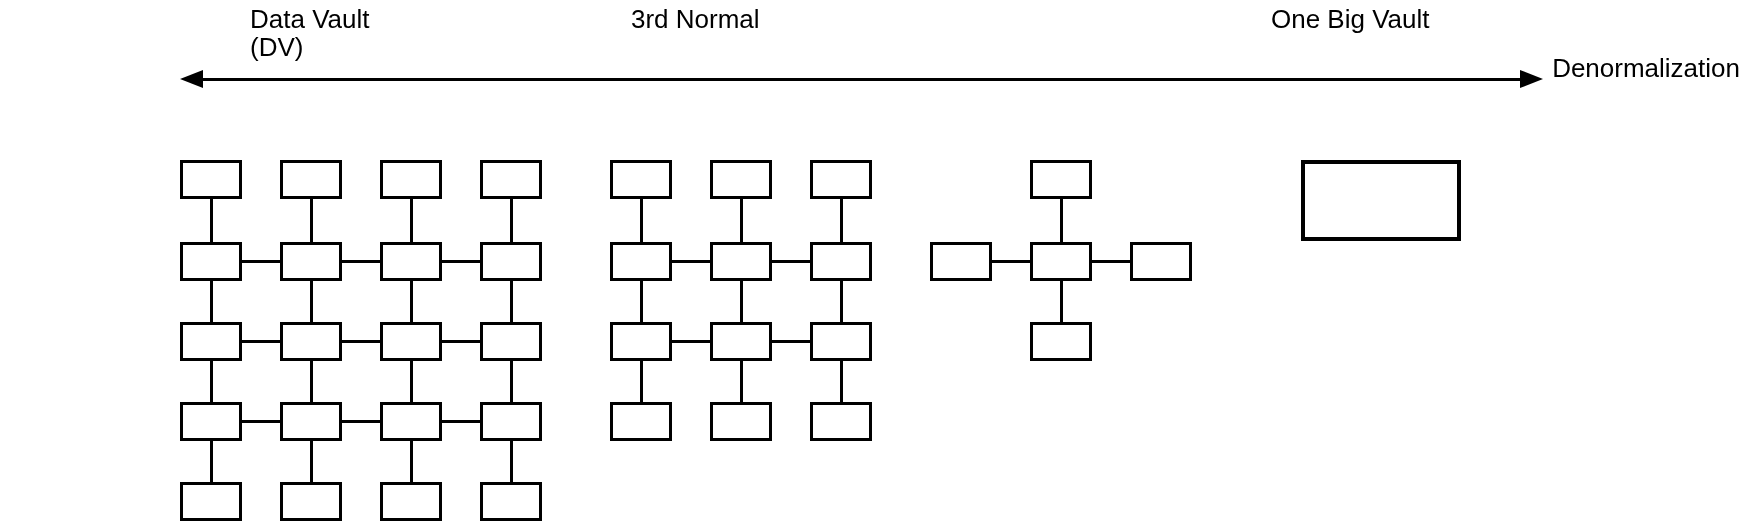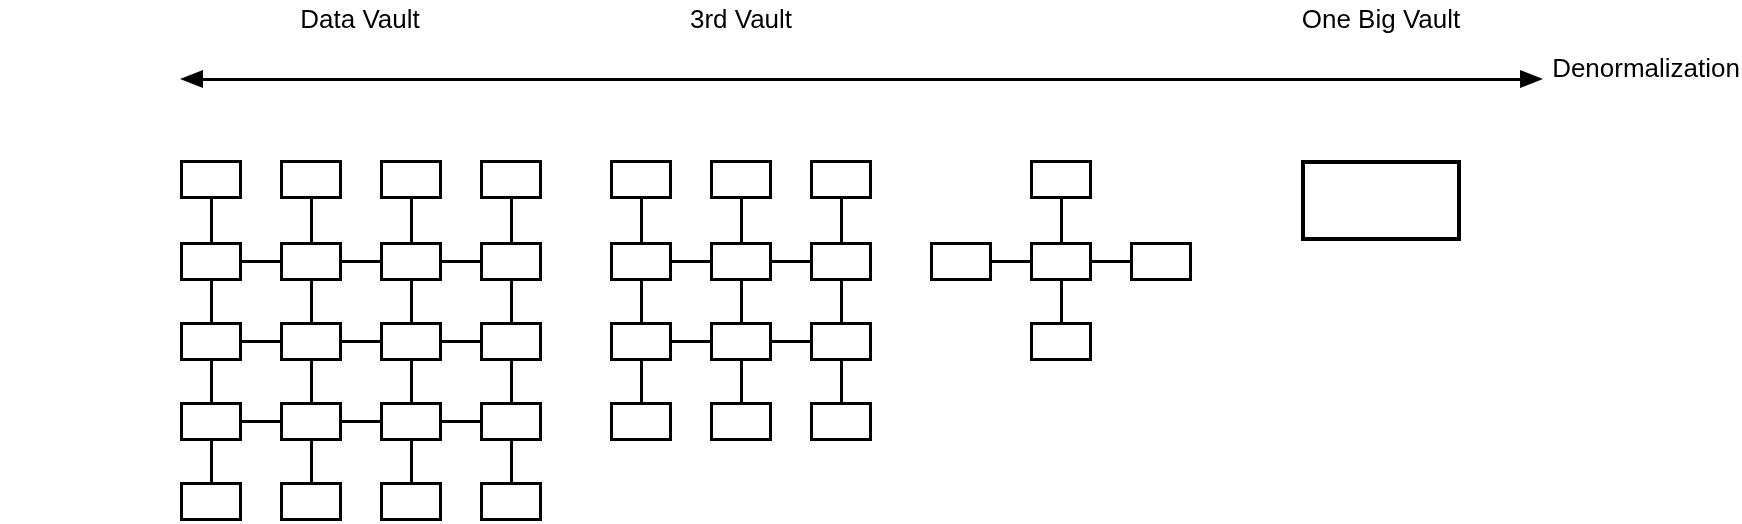--- a/index.html
+++ b/index.html
@@ -48,21 +48,21 @@
   .arrow-head.right {
     left: 1520px;
     top: 70px;
     border-width: 9px 0 9px 23px;
     border-color: transparent transparent transparent #000000;
   }
   .method-label {
     position: absolute;
     top: 5px;
     width: 220px;
-    text-align: center;
+    text-align: left;
     font-size: 26px;
     line-height: 28px;
   }
   .diagram-layer {
     position: absolute;
     left: 0;
     top: 0;
     width: 100%;
     height: 100%;
   }
@@ -82,23 +82,24 @@
 
 <div class="canvas">
 
   <span class="axis-label right">Denormalization</span>
   <div class="arrow-line"></div>
   <div class="arrow-head left"></div>
   <div class="arrow-head right"></div>
 
   <div class="method-label" style="left:250px">
     <div>Data Vault</div>
+    <div>(DV)</div>
   </div>
   <div class="method-label" style="left:631px">
-    <div>3rd Vault</div>
+    <div>3rd Normal</div>
   </div>
   <div class="method-label" style="left:1271px">
     <div>One Big Vault</div>
   </div>
 
   <div class="diagram-layer">
       <div class="box" style="left: 180px; top: 160px; width: 62px; height: 39px; border-width: 3px;"></div>
       <div class="box" style="left: 280px; top: 160px; width: 62px; height: 39px; border-width: 3px;"></div>
       <div class="box" style="left: 380px; top: 160px; width: 62px; height: 39px; border-width: 3px;"></div>
       <div class="box" style="left: 480px; top: 160px; width: 62px; height: 39px; border-width: 3px;"></div>

